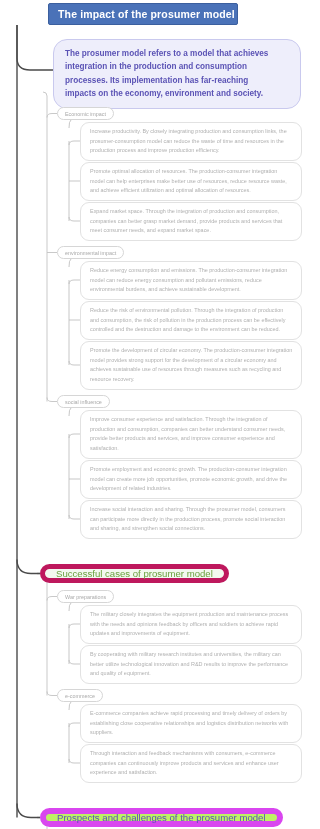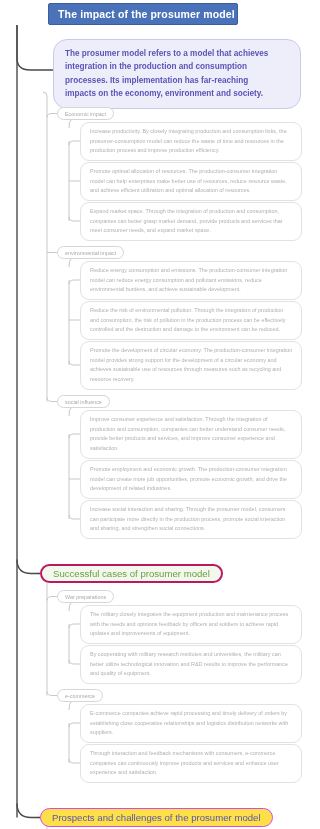--- a/index.html
+++ b/index.html
@@ -63,26 +63,26 @@
     display: inline-flex;
     align-items: center;
     height: 19px;
     padding: 0 11px;
     border-radius: 10px;
     font-size: 9.6px;
     white-space: nowrap;
   }
   .section-pill.green {
     background: #f3f8ef;
-    border: 2px solid #be185d;
+    border: 5px solid #be185d;
     color: #6aa03e;
   }
   .section-pill.purple {
-    background: #fde047;
-    border: 1px solid #d946ef;
+    background: #bef264;
+    border: 6px solid #d946ef;
     color: #5b53b5;
   }
   
   .cat-pill {
     position: absolute;
     display: inline-flex;
     align-items: center;
     height: 13px;
     padding: 0 7px;
     border: 1px solid #d6d6d6;

